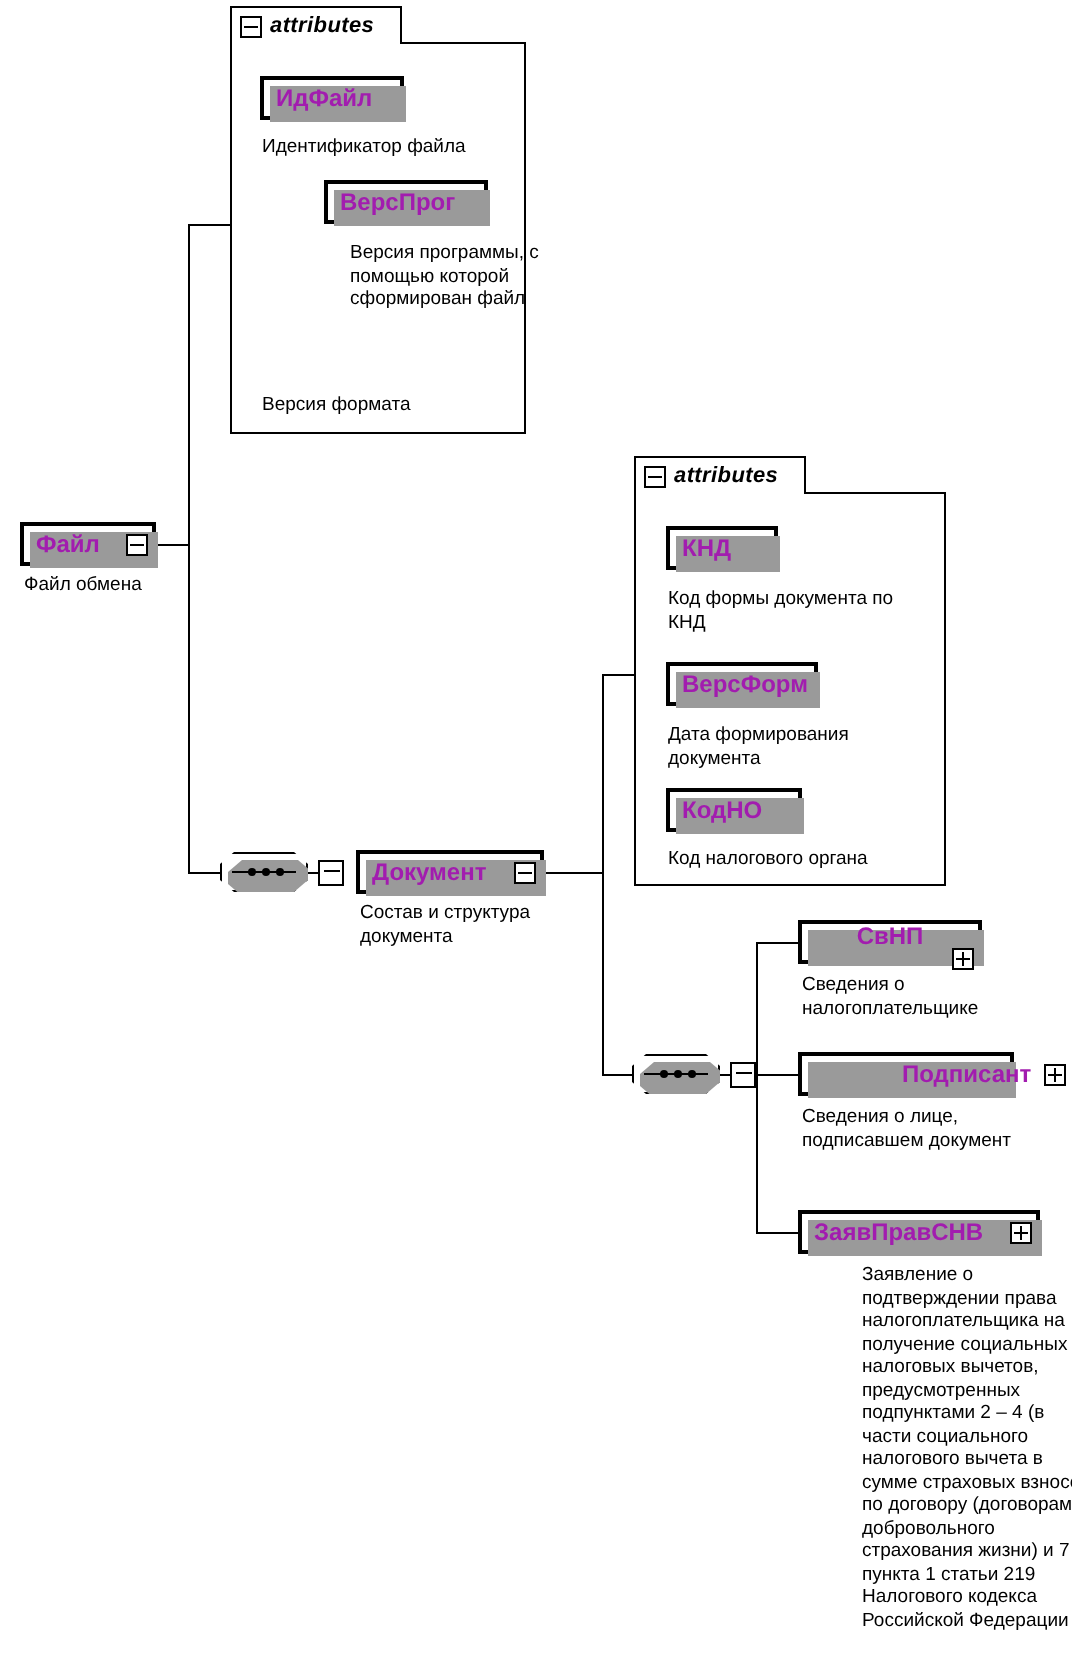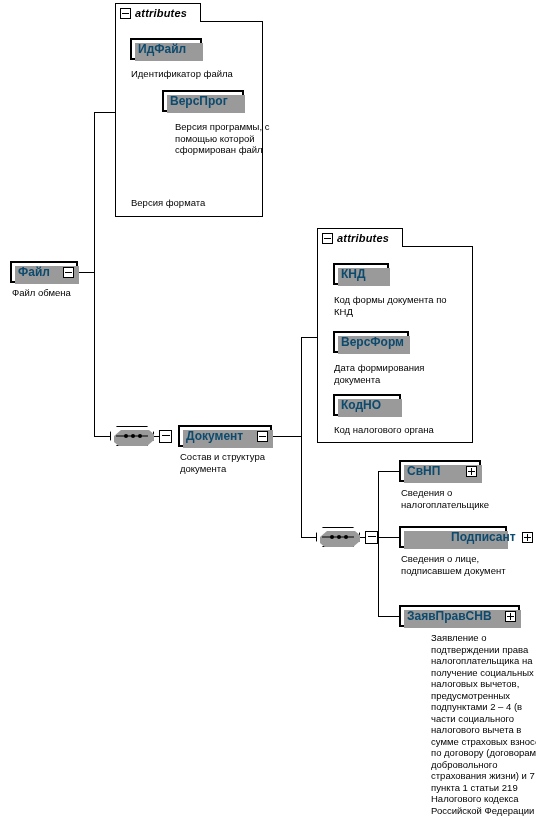--- a/index.html
+++ b/index.html
@@ -105,21 +105,21 @@
     border: 2px solid #000;
     background: #ffffff;
     display: flex;
     align-items: center;
     height: 22px;
     z-index: 5;
   }
   .node .node-label {
     font-size: 12px;
     font-weight: bold;
-    color: #0c4a6e;
+    color: #a21caf;
     white-space: nowrap;
     padding: 0 6px;
     line-height: 1;
   }
   .node .exp-wrap {
     margin-left: auto;
     margin-right: 2px;
     display: flex;
     align-items: center;
   }
@@ -324,21 +324,21 @@
     <span class="seq-oct seq-shadow">
       <span class="bar"></span>
       <span class="dot d1"></span>
       <span class="dot d2"></span>
       <span class="dot d3"></span>
     </span>
     <span class="seq-stub"></span>
     <span class="seq-exp"></span>
   </div>
 
-  <div class="node shadow" style="left:399px; top:460px; width:82px;">
+  <div class="node shadow" style="left:399px; top:460px; width:92px;flex-direction:column;">
     <span class="node-label">СвНП</span>
     <span class="exp-wrap">
       <span class="exp plus"></span>
     </span>
   </div>
   <div class="caption" style="left:401px; top:487px; width:132px;">Сведения о
 налогоплательщике</div>
 
   <div class="node shadow" style="left:399px; top:526px; width:108px;padding-left:44px;">
     <span class="node-label">Подписант</span>

